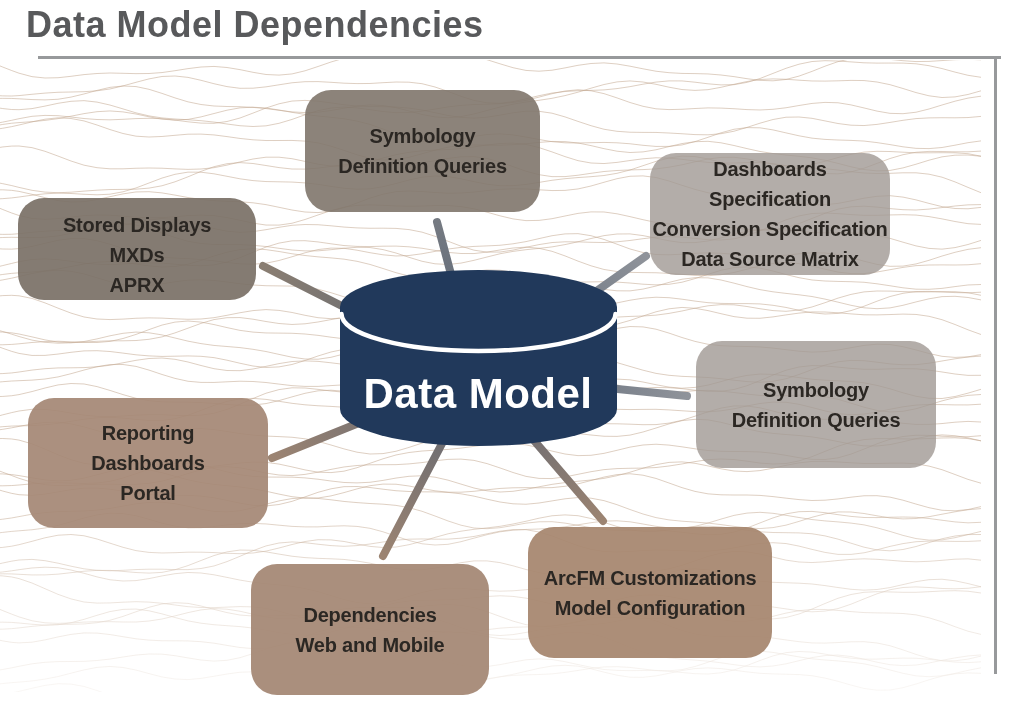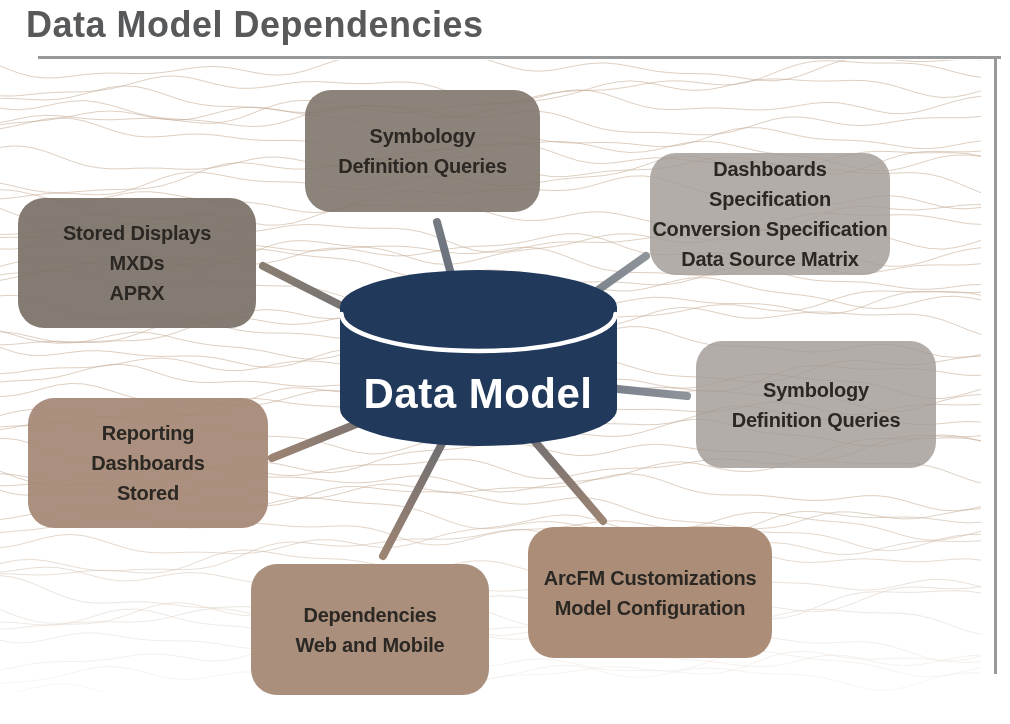--- a/index.html
+++ b/index.html
@@ -166,21 +166,21 @@
       <div>ArcFM Customizations</div>
       <div>Model Configuration</div>
     </div>
   <div class="node" style="left: 251px; top: 564px; width: 238px; height: 131px; background: rgba(164, 135, 115, 0.93);">
       <div>Dependencies</div>
       <div>Web and Mobile</div>
     </div>
   <div class="node" style="left: 28px; top: 398px; width: 240px; height: 130px; background: rgba(165, 136, 117, 0.93);">
       <div>Reporting</div>
       <div>Dashboards</div>
-      <div>Stored</div>
+      <div>Portal</div>
     </div>
-  <div class="node" style="left: 18px; top: 198px; width: 238px; height: 130px; background: rgba(122, 112, 102, 0.92);">
+  <div class="node" style="left: 18px; top: 198px; width: 238px; height: 102px; background: rgba(122, 112, 102, 0.92); justify-content: flex-end;">
       <div>Stored Displays</div>
       <div>MXDs</div>
       <div>APRX</div>
     </div>
 
 </div>
 
 </body></html>

